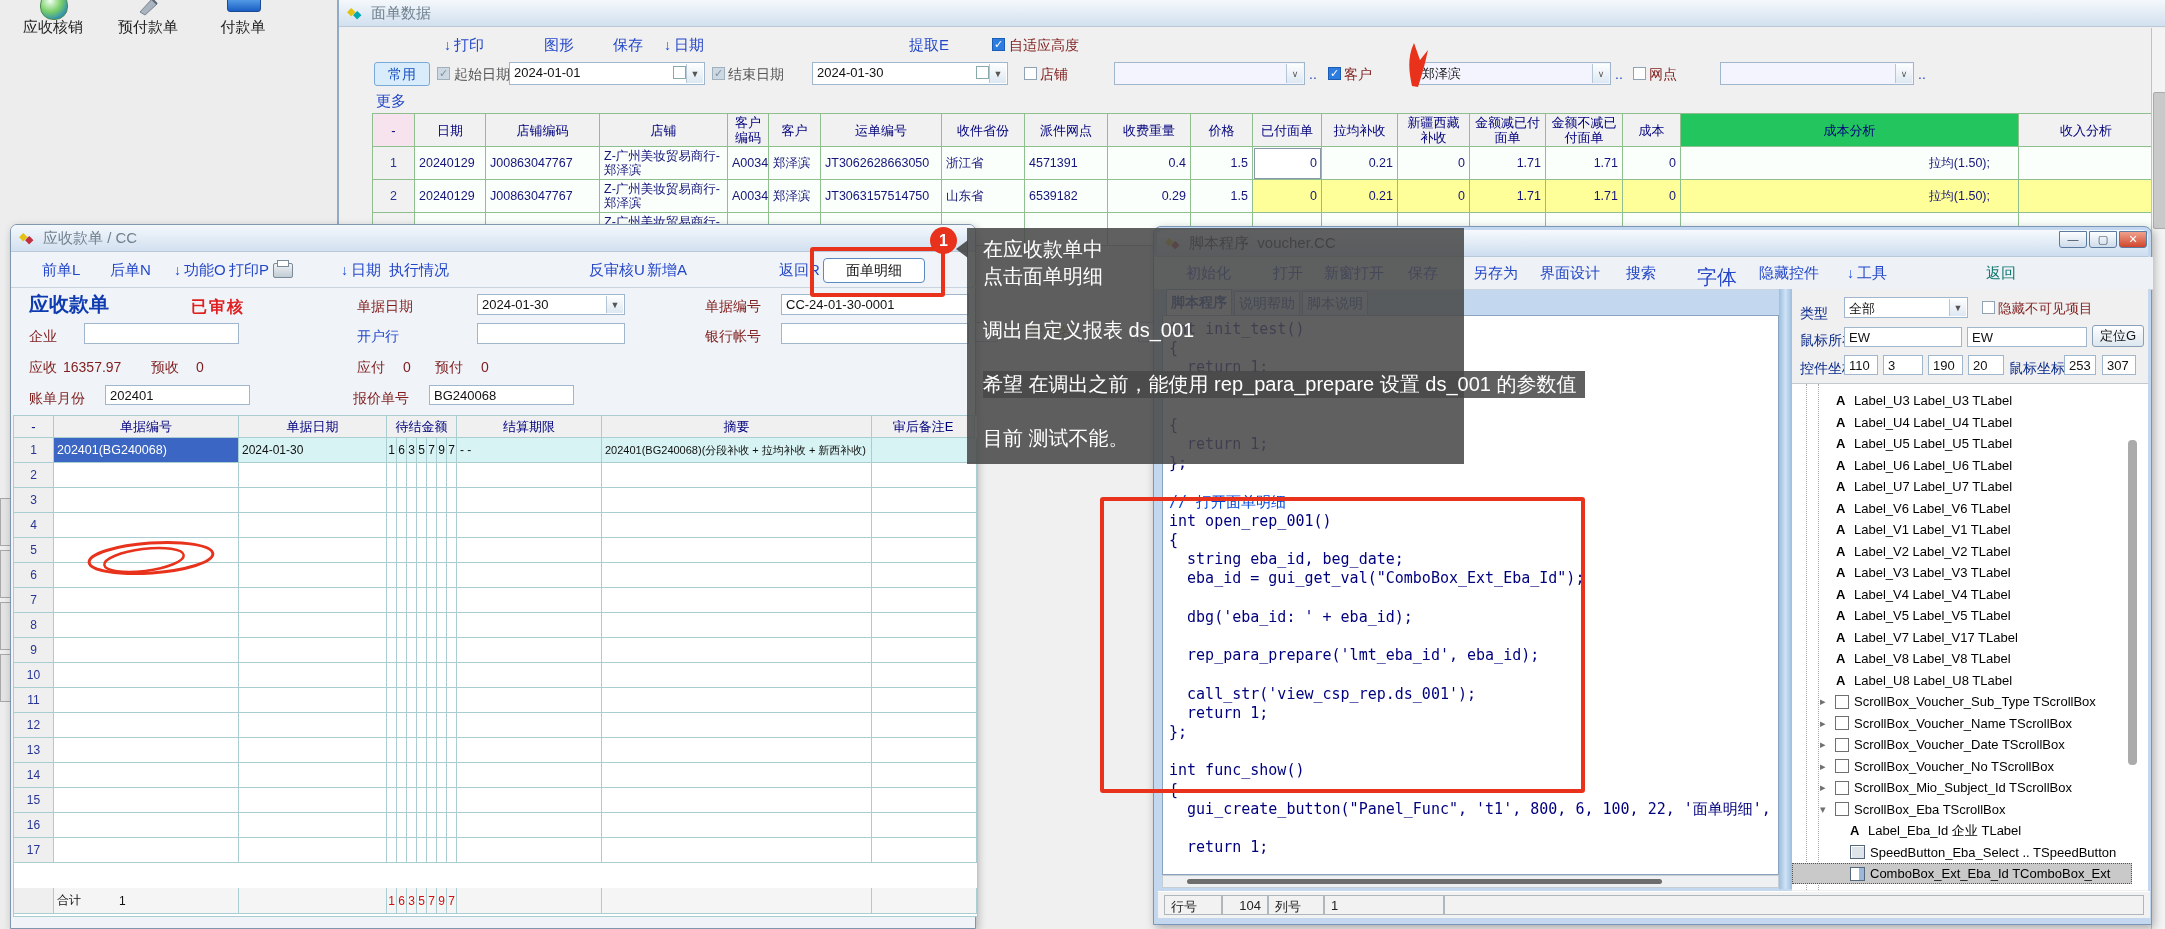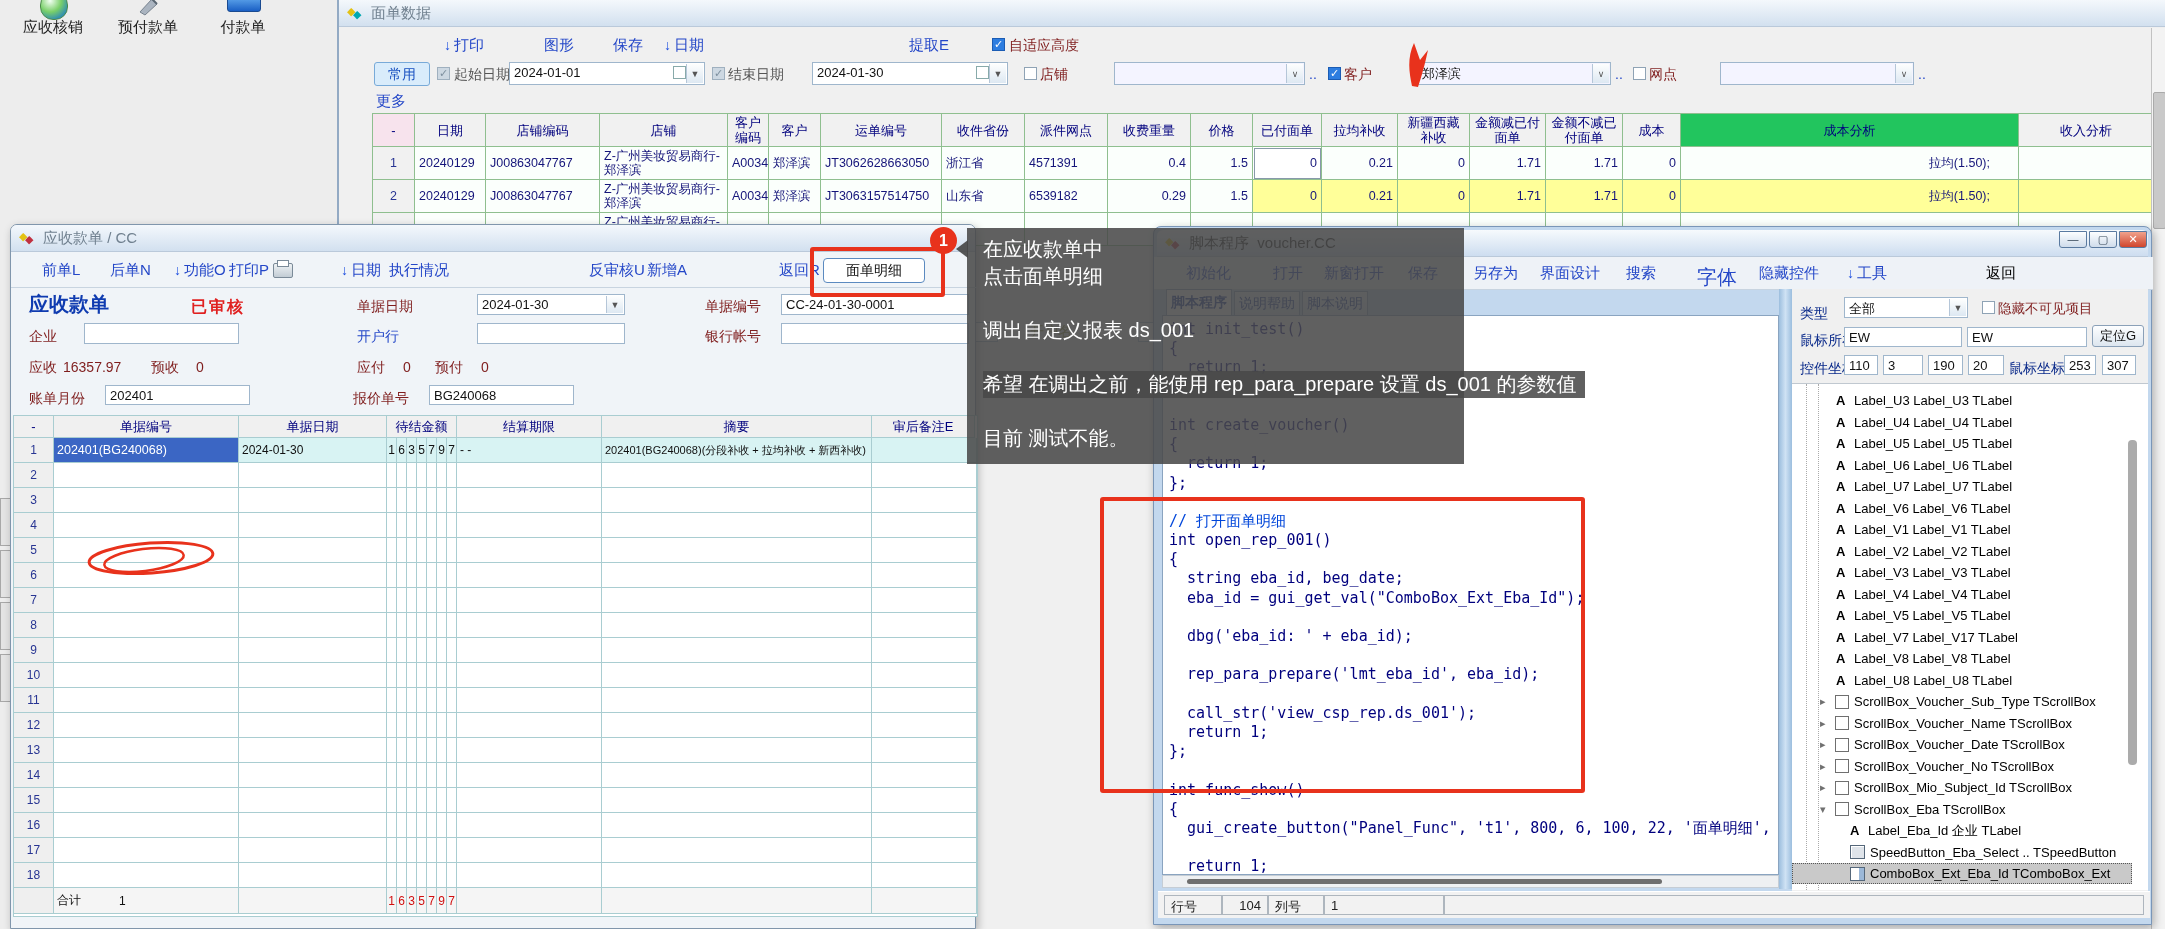--- a/index.html
+++ b/index.html
@@ -526,35 +526,20 @@
           <div style="box-sizing:border-box;width:10px;border-right:1px solid #a9cdd1;border-bottom:1px solid #a9cdd1;display:flex;align-items:center;padding:0 3px;overflow:hidden;font-size:12px;color:#111;padding:0;justify-content:center;background:#fff;"></div>
           <div style="box-sizing:border-box;width:10px;border-right:1px solid #a9cdd1;border-bottom:1px solid #a9cdd1;display:flex;align-items:center;padding:0 3px;overflow:hidden;font-size:12px;color:#111;padding:0;justify-content:center;background:#fff;"></div>
           <div style="box-sizing:border-box;width:10px;border-right:1px solid #a9cdd1;border-bottom:1px solid #a9cdd1;display:flex;align-items:center;padding:0 3px;overflow:hidden;font-size:12px;color:#111;padding:0;justify-content:center;background:#fff;"></div>
           <div style="box-sizing:border-box;width:10px;border-right:1px solid #a9cdd1;border-bottom:1px solid #a9cdd1;display:flex;align-items:center;padding:0 3px;overflow:hidden;font-size:12px;color:#111;padding:0;justify-content:center;background:#fff;"></div>
           <div style="box-sizing:border-box;width:10px;border-right:1px solid #a9cdd1;border-bottom:1px solid #a9cdd1;display:flex;align-items:center;padding:0 3px;overflow:hidden;font-size:12px;color:#111;padding:0;justify-content:center;background:#fff;"></div>
           <div style="box-sizing:border-box;width:10px;border-right:1px solid #a9cdd1;border-bottom:1px solid #a9cdd1;display:flex;align-items:center;padding:0 3px;overflow:hidden;font-size:12px;color:#111;padding:0;justify-content:center;background:#fff;"></div>
           <div style="box-sizing:border-box;width:145px;border-right:1px solid #a9cdd1;border-bottom:1px solid #a9cdd1;display:flex;align-items:center;padding:0 3px;overflow:hidden;font-size:12px;color:#111;background:#fff;"></div>
           <div style="box-sizing:border-box;width:270px;border-right:1px solid #a9cdd1;border-bottom:1px solid #a9cdd1;display:flex;align-items:center;padding:0 3px;overflow:hidden;font-size:12px;color:#111;font-size:11px;background:#fff;"></div>
           <div style="box-sizing:border-box;width:105px;border-right:1px solid #a9cdd1;border-bottom:1px solid #a9cdd1;display:flex;align-items:center;padding:0 3px;overflow:hidden;font-size:12px;color:#111;background:#fff;"></div>
         </div>
-        <div style="position:absolute;left:0;top:447px;height:25px;display:flex;">
-          <div style="box-sizing:border-box;width:40px;border-right:1px solid #a9cdd1;border-bottom:1px solid #a9cdd1;display:flex;align-items:center;padding:0 3px;overflow:hidden;font-size:12px;color:#111;justify-content:center;background:#efefef;color:#283593;">18</div>
-          <div style="box-sizing:border-box;width:185px;border-right:1px solid #a9cdd1;border-bottom:1px solid #a9cdd1;display:flex;align-items:center;padding:0 3px;overflow:hidden;font-size:12px;color:#111;background:#fff;"></div>
-          <div style="box-sizing:border-box;width:148px;border-right:1px solid #a9cdd1;border-bottom:1px solid #a9cdd1;display:flex;align-items:center;padding:0 3px;overflow:hidden;font-size:12px;color:#111;background:#fff;"></div>
-          <div style="box-sizing:border-box;width:10px;border-right:1px solid #a9cdd1;border-bottom:1px solid #a9cdd1;display:flex;align-items:center;padding:0 3px;overflow:hidden;font-size:12px;color:#111;padding:0;justify-content:center;background:#fff;"></div>
-          <div style="box-sizing:border-box;width:10px;border-right:1px solid #a9cdd1;border-bottom:1px solid #a9cdd1;display:flex;align-items:center;padding:0 3px;overflow:hidden;font-size:12px;color:#111;padding:0;justify-content:center;background:#fff;"></div>
-          <div style="box-sizing:border-box;width:10px;border-right:1px solid #a9cdd1;border-bottom:1px solid #a9cdd1;display:flex;align-items:center;padding:0 3px;overflow:hidden;font-size:12px;color:#111;padding:0;justify-content:center;background:#fff;"></div>
-          <div style="box-sizing:border-box;width:10px;border-right:1px solid #a9cdd1;border-bottom:1px solid #a9cdd1;display:flex;align-items:center;padding:0 3px;overflow:hidden;font-size:12px;color:#111;padding:0;justify-content:center;background:#fff;"></div>
-          <div style="box-sizing:border-box;width:10px;border-right:1px solid #a9cdd1;border-bottom:1px solid #a9cdd1;display:flex;align-items:center;padding:0 3px;overflow:hidden;font-size:12px;color:#111;padding:0;justify-content:center;background:#fff;"></div>
-          <div style="box-sizing:border-box;width:10px;border-right:1px solid #a9cdd1;border-bottom:1px solid #a9cdd1;display:flex;align-items:center;padding:0 3px;overflow:hidden;font-size:12px;color:#111;padding:0;justify-content:center;background:#fff;"></div>
-          <div style="box-sizing:border-box;width:10px;border-right:1px solid #a9cdd1;border-bottom:1px solid #a9cdd1;display:flex;align-items:center;padding:0 3px;overflow:hidden;font-size:12px;color:#111;padding:0;justify-content:center;background:#fff;"></div>
-          <div style="box-sizing:border-box;width:145px;border-right:1px solid #a9cdd1;border-bottom:1px solid #a9cdd1;display:flex;align-items:center;padding:0 3px;overflow:hidden;font-size:12px;color:#111;background:#fff;"></div>
-          <div style="box-sizing:border-box;width:270px;border-right:1px solid #a9cdd1;border-bottom:1px solid #a9cdd1;display:flex;align-items:center;padding:0 3px;overflow:hidden;font-size:12px;color:#111;font-size:11px;background:#fff;"></div>
-          <div style="box-sizing:border-box;width:105px;border-right:1px solid #a9cdd1;border-bottom:1px solid #a9cdd1;display:flex;align-items:center;padding:0 3px;overflow:hidden;font-size:12px;color:#111;background:#fff;"></div>
-        </div>
         <div style="position:absolute;left:0;top:472px;height:26px;display:flex;">
           <div style="box-sizing:border-box;width:40px;border-right:1px solid #a9cdd1;border-bottom:1px solid #a9cdd1;display:flex;align-items:center;padding:0 3px;overflow:hidden;font-size:12px;color:#111;justify-content:center;background:#efefef;color:#283593;"></div>
           <div style="box-sizing:border-box;width:185px;border-right:1px solid #a9cdd1;border-bottom:1px solid #a9cdd1;display:flex;align-items:center;padding:0 3px;overflow:hidden;font-size:12px;color:#111;background:#f5f5f5;">
             <span>合计</span>
             <span style="margin-left: 38px;">1</span>
           </div>
           <div style="box-sizing:border-box;width:148px;border-right:1px solid #a9cdd1;border-bottom:1px solid #a9cdd1;display:flex;align-items:center;padding:0 3px;overflow:hidden;font-size:12px;color:#111;background:#f5f5f5;"></div>
           <div style="box-sizing:border-box;width:10px;border-right:1px solid #a9cdd1;border-bottom:1px solid #a9cdd1;display:flex;align-items:center;padding:0 3px;overflow:hidden;font-size:12px;color:#111;padding:0;justify-content:center;color:#d01010;background:#f5f5f5;">1</div>
           <div style="box-sizing:border-box;width:10px;border-right:1px solid #a9cdd1;border-bottom:1px solid #a9cdd1;display:flex;align-items:center;padding:0 3px;overflow:hidden;font-size:12px;color:#111;padding:0;justify-content:center;color:#d01010;background:#f5f5f5;">6</div>
           <div style="box-sizing:border-box;width:10px;border-right:1px solid #a9cdd1;border-bottom:1px solid #a9cdd1;display:flex;align-items:center;padding:0 3px;overflow:hidden;font-size:12px;color:#111;padding:0;justify-content:center;color:#d01010;background:#f5f5f5;">3</div>
@@ -585,34 +570,33 @@
         <div style="position:absolute;left:32px;top:7px;font-size:15px;color:#2447c8;white-space:nowrap;">初始化</div>
         <div style="position:absolute;left:119px;top:7px;font-size:15px;color:#2447c8;white-space:nowrap;">打开</div>
         <div style="position:absolute;left:170px;top:7px;font-size:15px;color:#2447c8;white-space:nowrap;">新窗打开</div>
         <div style="position:absolute;left:254px;top:7px;font-size:15px;color:#2447c8;white-space:nowrap;">保存</div>
         <div style="position:absolute;left:319px;top:7px;font-size:15px;color:#2447c8;white-space:nowrap;">另存为</div>
         <div style="position:absolute;left:386px;top:7px;font-size:15px;color:#2447c8;white-space:nowrap;">界面设计</div>
         <div style="position:absolute;left:472px;top:7px;font-size:15px;color:#2447c8;white-space:nowrap;">搜索</div>
         <div style="position:absolute;left:543px;top:7px;font-size:20px;color:#2447c8;white-space:nowrap;">字体</div>
         <div style="position:absolute;left:605px;top:7px;font-size:15px;color:#2447c8;white-space:nowrap;">隐藏控件</div>
         <div style="position:absolute;left:693px;top:7px;font-size:15px;color:#2447c8;white-space:nowrap;"><span class="arr">↓</span>工具</div>
-        <div style="position:absolute;left:832px;top:7px;font-size:15px;color:#000000;white-space:nowrap;">返回</div>
+        <div style="position:absolute;left:832px;top:7px;font-size:15px;color:#0f766e;white-space:nowrap;">返回</div>
       </div>
 
     <div class="tab active" style="left:12px;top:62px;width:66px;height:26px;line-height:24px;">脚本程序</div>
     <div class="tab" style="left:80px;top:64px;width:66px;height:24px;line-height:22px;">说明帮助</div>
     <div class="tab" style="left:148px;top:64px;width:66px;height:24px;line-height:22px;">脚本说明</div>
 
     <div class="abs" id="code-area" style="left:8px;top:88px;width:617px;height:560px;background:#fff;border:1px solid #8aa4c0;box-sizing:border-box;padding:4px 0 0 6px;overflow:hidden;">
         <div class="codeline">int init_test()</div>
         <div class="codeline">{</div>
         <div class="codeline">  return 1;</div>
         <div class="codeline">};</div>
         <div class="codeline"></div>
-        <div class="codeline">int create_voucher()</div>
         <div class="codeline">{</div>
         <div class="codeline">  return 1;</div>
         <div class="codeline">};</div>
         <div class="codeline"></div>
         <div class="codeline comment">// 打开面单明细</div>
         <div class="codeline">int open_rep_001()</div>
         <div class="codeline">{</div>
         <div class="codeline">  string eba_id, beg_date;</div>
         <div class="codeline">  eba_id = gui_get_val("ComboBox_Ext_Eba_Id");</div>
         <div class="codeline"></div>

